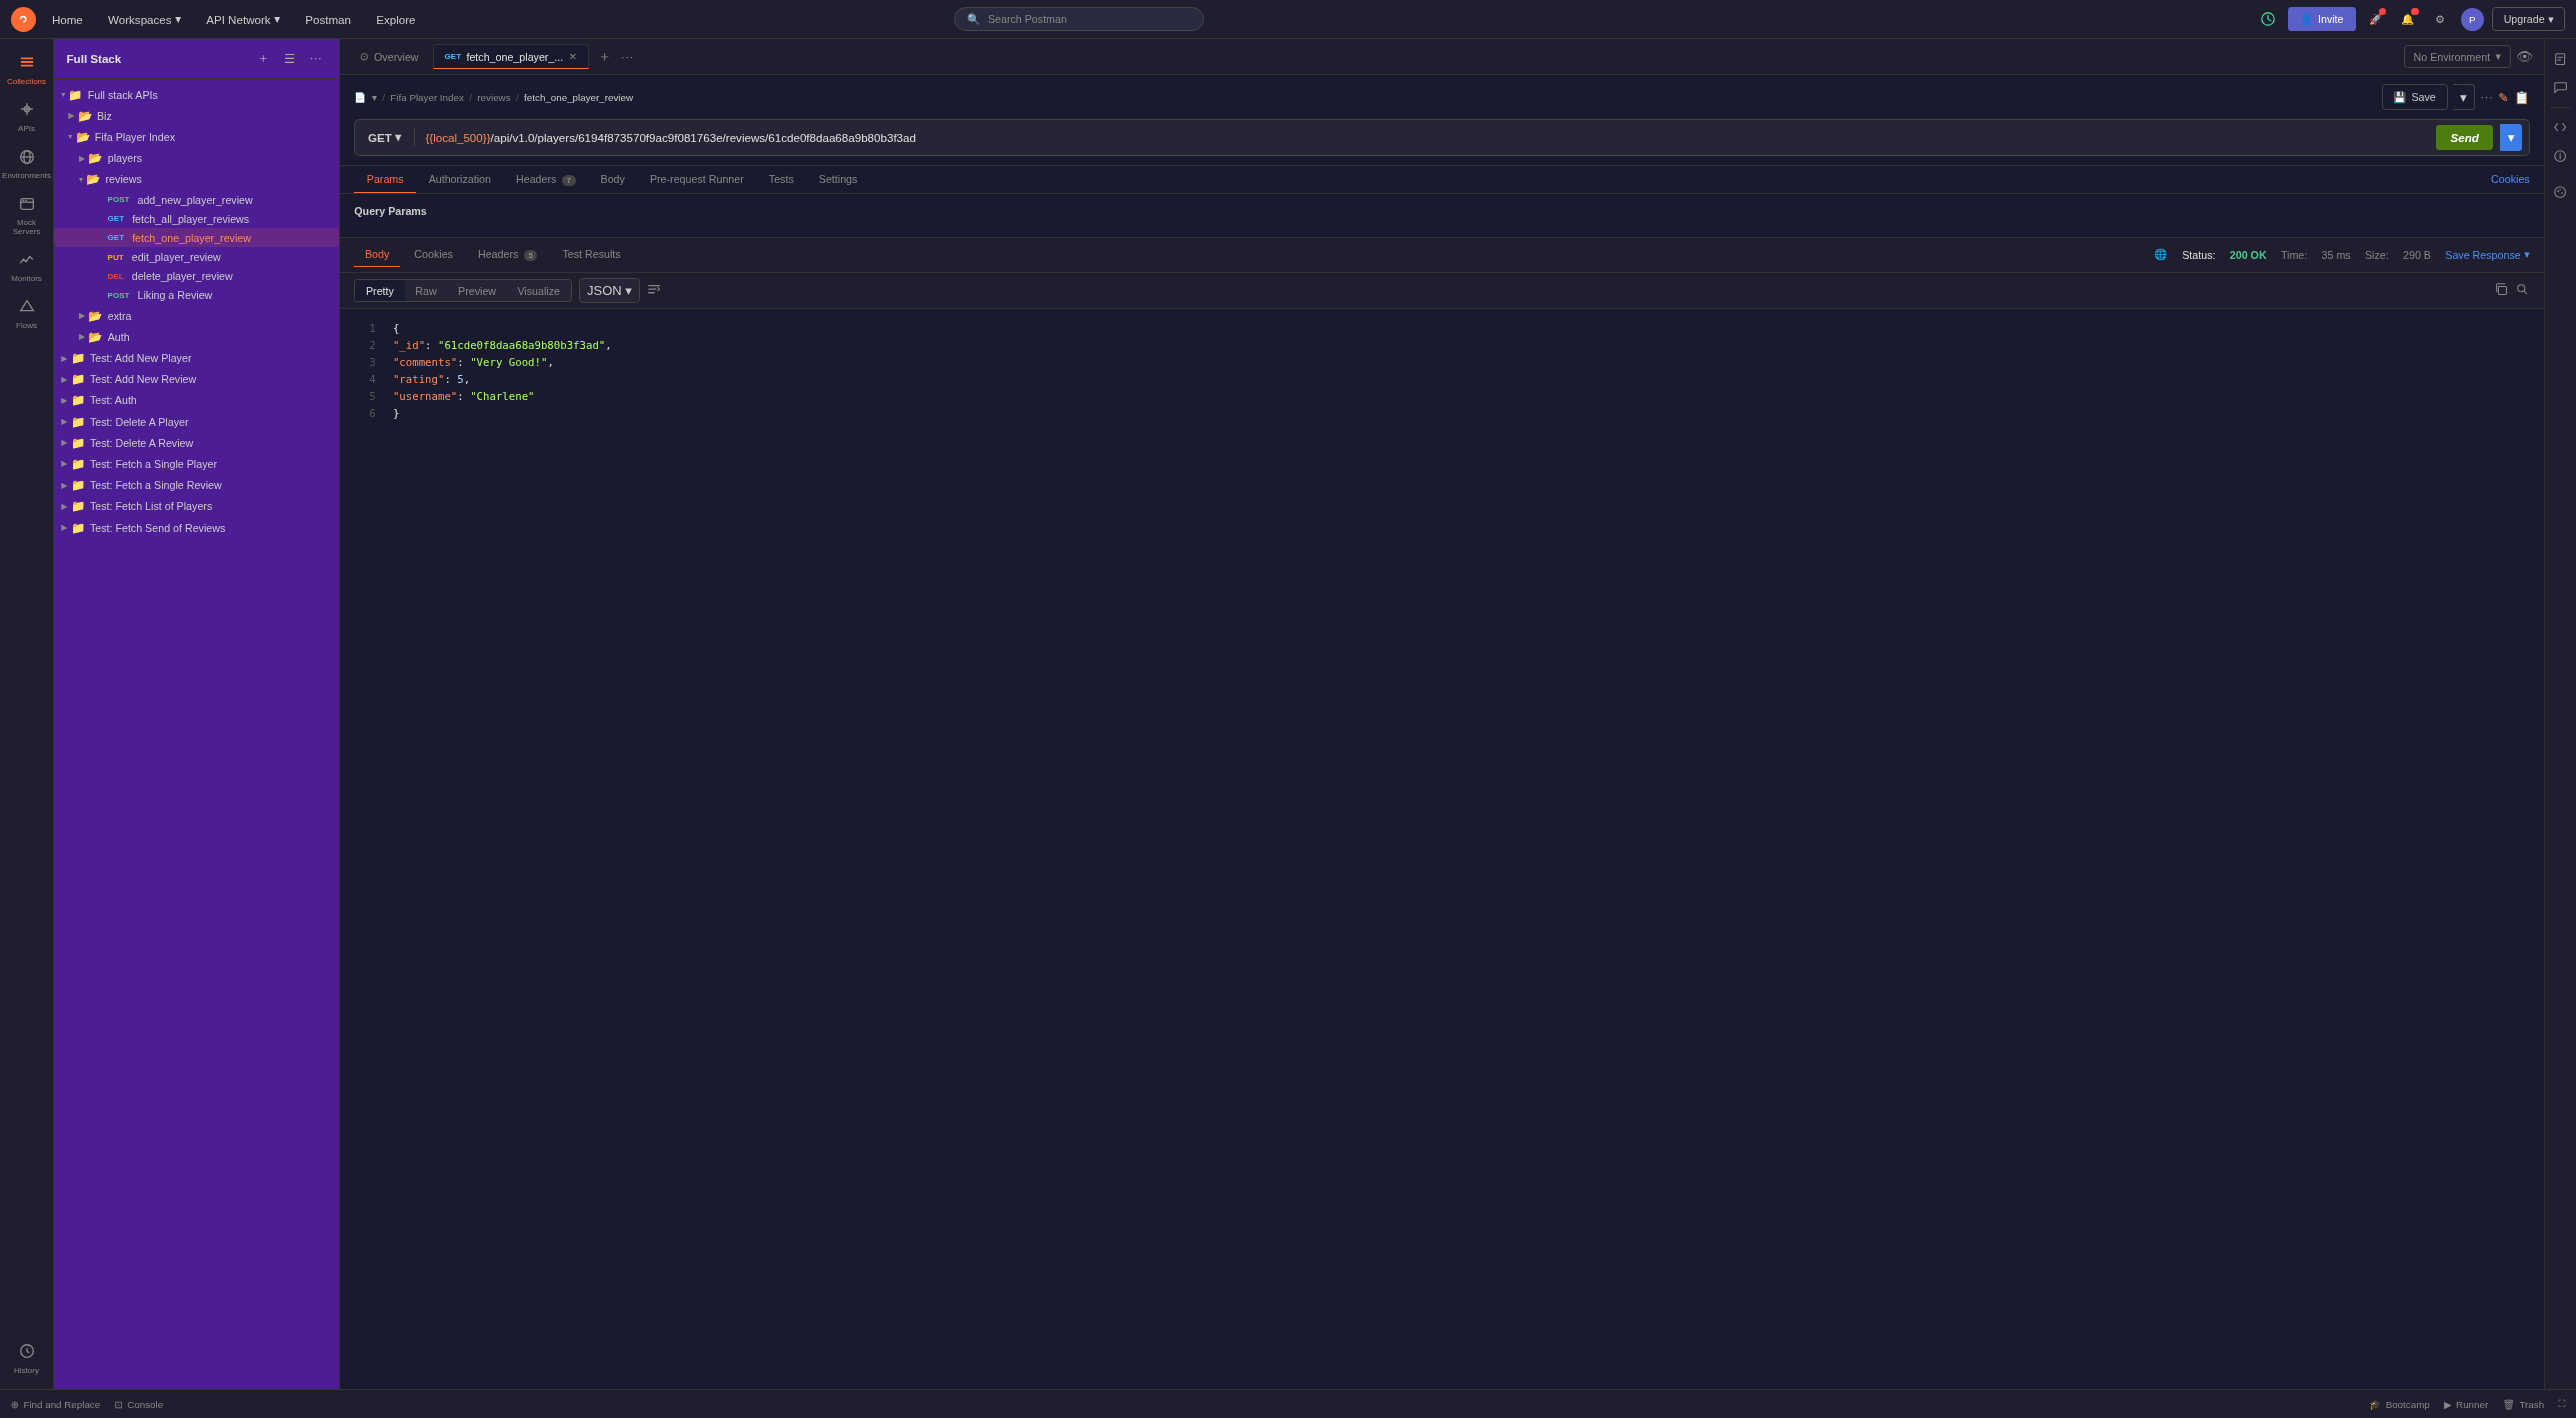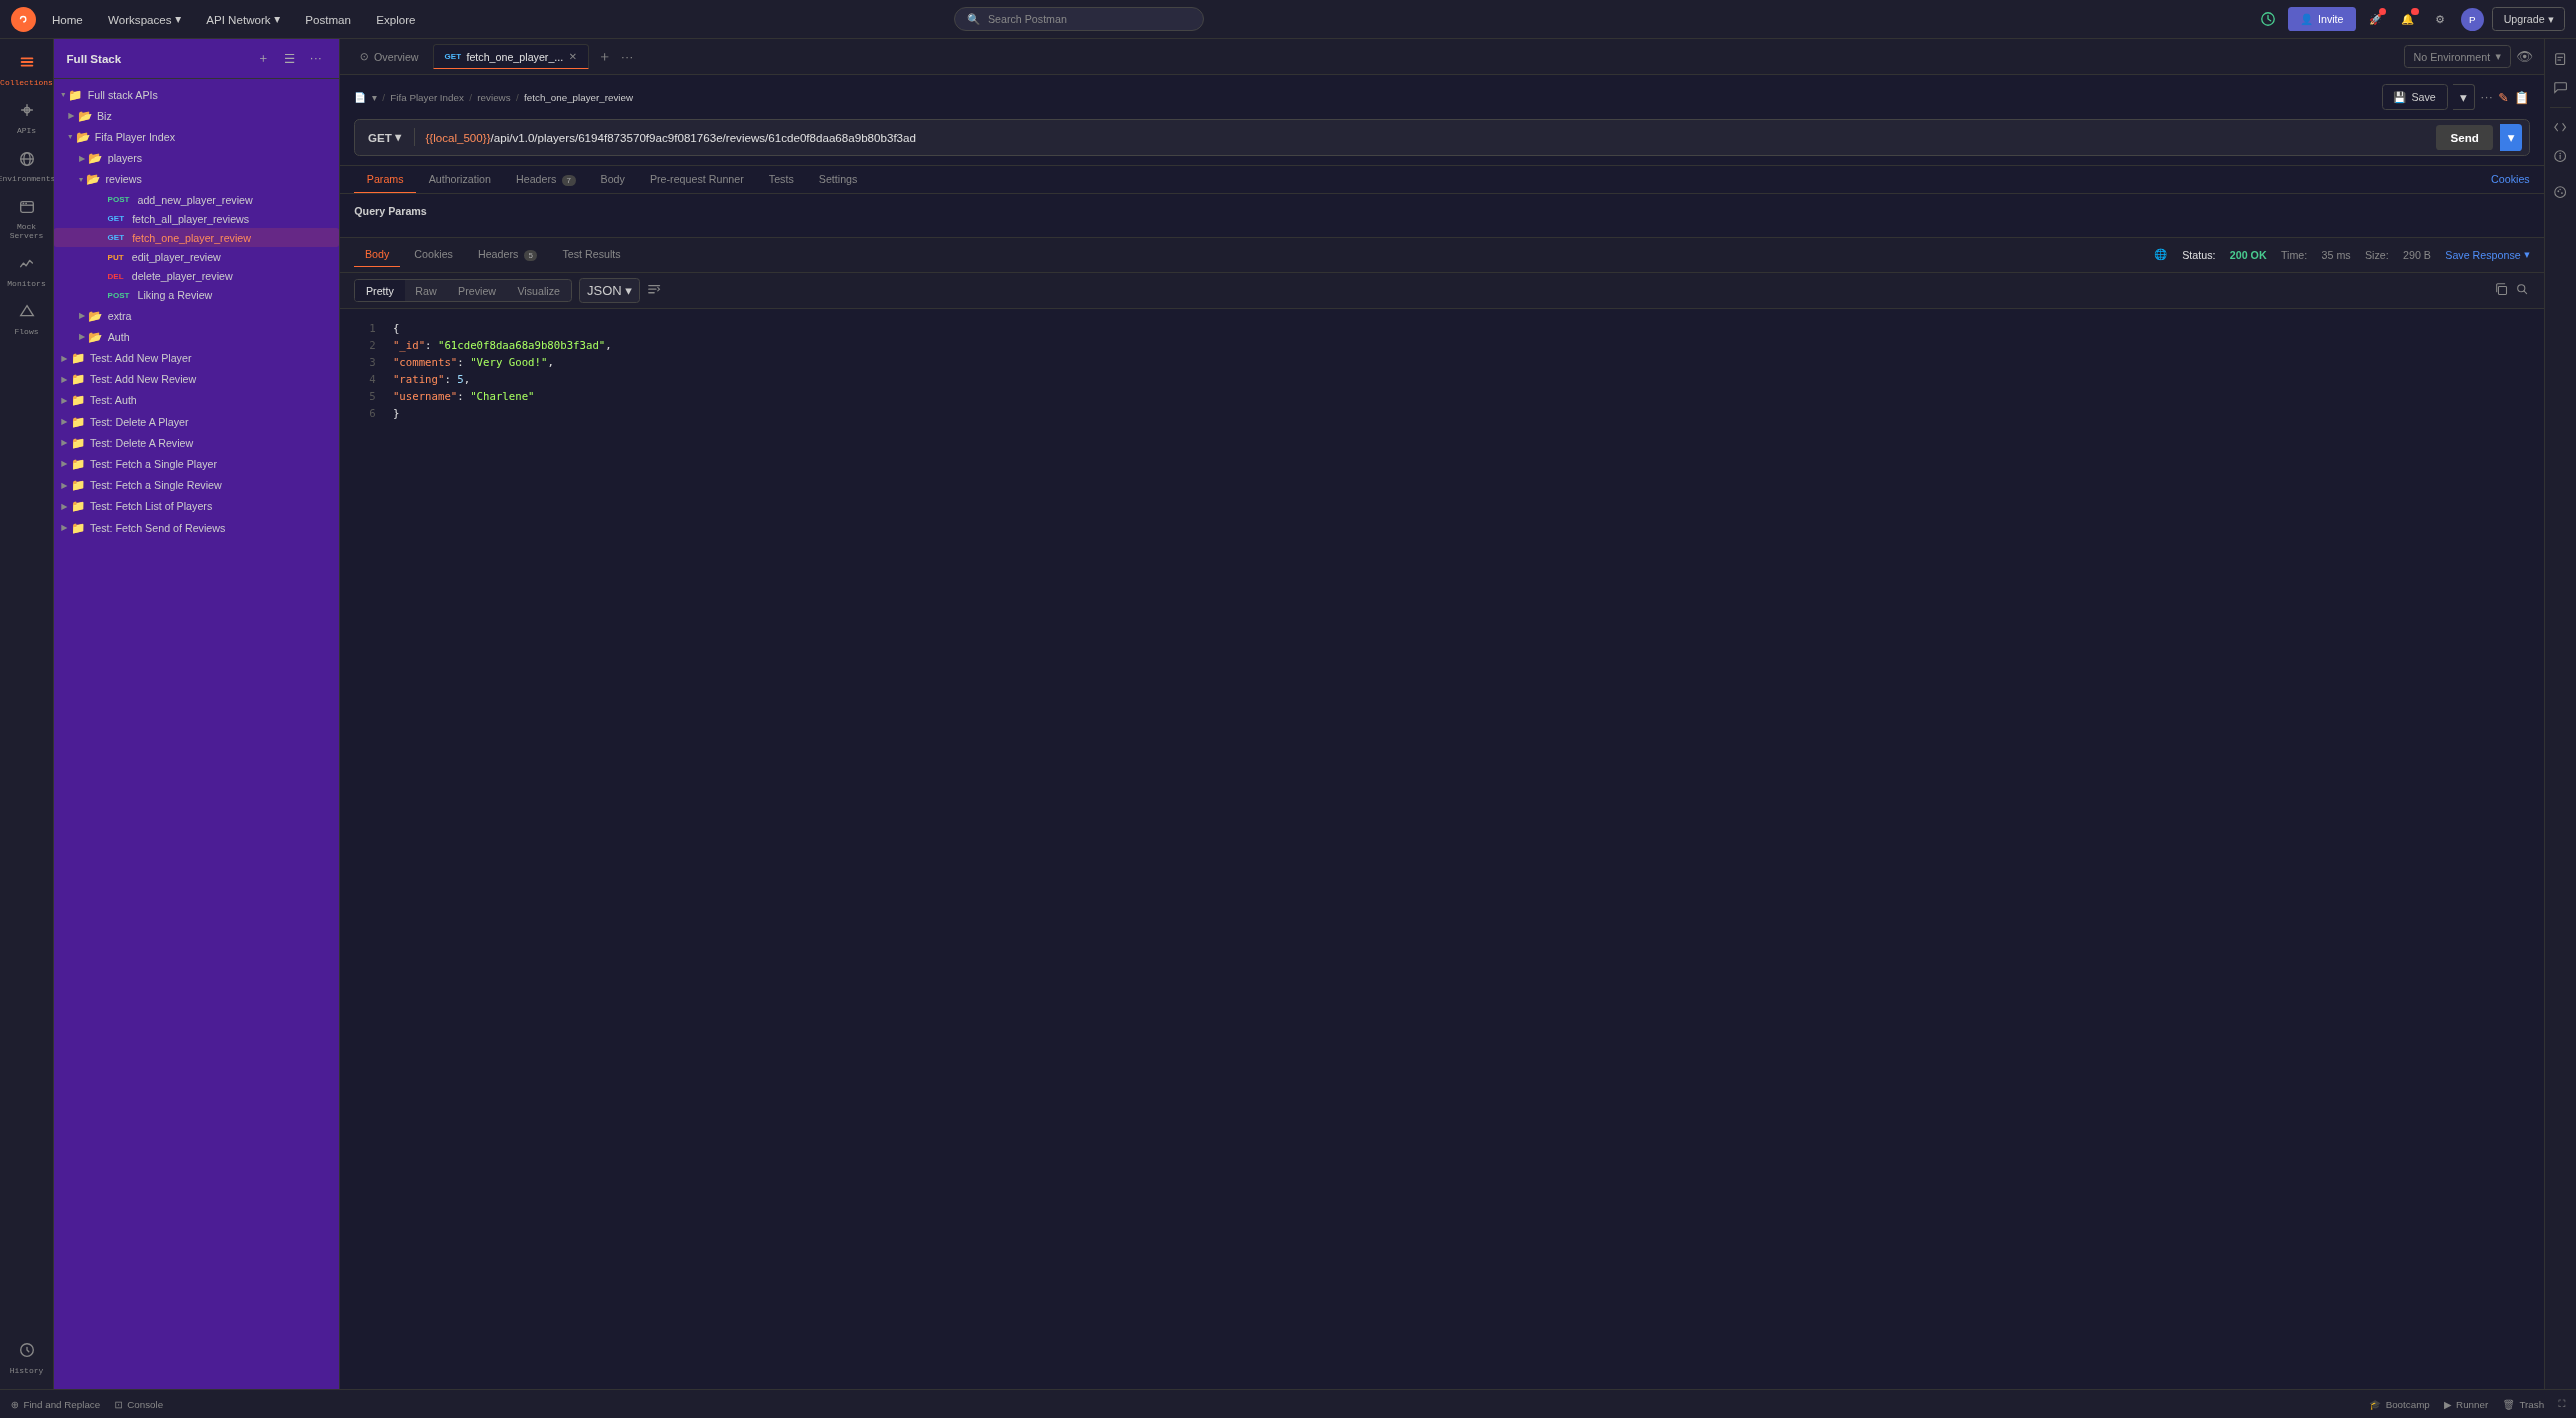--- a/index.html
+++ b/index.html
@@ -13,21 +13,21 @@
     .nav-right { display: flex; align-items: center; gap: 7.2px; margin-left: auto; }
     .invite-btn { background: #5b5fc7; color: white; border: none; border-radius: 3.6px; padding: 5.4px 12.5px; cursor: pointer; font-size: 10.7px; display: flex; align-items: center; gap: 4.5px; }
     .icon-btn { width: 25px; height: 25px; display: flex; align-items: center; justify-content: center; color: #aaa; cursor: pointer; border-radius: 3.6px; position: relative; }
     .badge { position: absolute; top: 1.8px; right: 1.8px; width: 7.2px; height: 7.2px; background: #ff4444; border-radius: 50%; }
     .upgrade-btn { background: transparent; border: 0.9px solid #555; color: #ccc; border-radius: 3.6px; padding: 4.5px 10.7px; cursor: pointer; font-size: 10.7px; display: flex; align-items: center; gap: 3.6px; }
 
     
     .main-layout { display: flex; flex: 1; overflow: hidden; }
 
     
-    .sidebar-icons { width: 54px; background: #1e1e2e; display: flex; flex-direction: column; align-items: center; padding: 7.2px 0; border-right: 0.9px solid #333; flex-shrink: 0; font-family: Liberation Mono, monospace; }
+    .sidebar-icons { width: 54px; background: #1e1e2e; display: flex; flex-direction: column; align-items: center; padding: 7.2px 0; border-right: 0.9px solid #333; flex-shrink: 0; }
     .sidebar-icon-item { display: flex; flex-direction: column; align-items: center; gap: 2.7px; padding: 7.2px 3.6px; cursor: pointer; color: #888; border-radius: 3.6px; width: 48px; font-size: 8px; text-align: center; }
     .sidebar-icon-item.active { color: #ff6b35; }
     .sidebar-icon-item .icon { font-size: 14.3px; }
 
     
     .sidebar-panel { width: 286px; background: #4c1d95; border-right: 0.9px solid #333; display: flex; flex-direction: column; flex-shrink: 0; }
     .sidebar-header { display: flex; align-items: center; justify-content: space-between; padding: 9px 12.5px; border-bottom: 0.9px solid #333; }
     .sidebar-title { font-weight: 600; color: #e0e0e0; font-size: 11.6px; }
     .sidebar-header-actions { display: flex; gap: 5.4px; }
     .sidebar-header-btn { background: none; border: none; color: #aaa; cursor: pointer; font-size: 12.5px; padding: 1.8px 4.5px; border-radius: 2.7px; }
@@ -75,21 +75,21 @@
     .save-btn { background: none; border: 0.9px solid #444; color: #ccc; border-radius: 3.6px; padding: 4.5px 10.7px; cursor: pointer; font-size: 10.7px; display: flex; align-items: center; gap: 4.5px; }
     .save-split { background: none; border: 0.9px solid #444; border-left: none; color: #ccc; border-radius: 0 3.6px 3.6px 0; padding: 4.5px 7.2px; cursor: pointer; }
     .save-more { background: none; border: none; color: #888; cursor: pointer; font-size: 12.5px; }
 
     
     .url-bar { display: flex; align-items: center; gap: 7.2px; background: #252535; border: 0.9px solid #444; border-radius: 5.4px; padding: 3.6px 7.2px; }
     .method-select { background: none; border: none; color: #ccc; font-size: 11.6px; font-weight: 600; cursor: pointer; padding: 3.6px 5.4px; display: flex; align-items: center; gap: 3.6px; }
     .method-divider { width: 0.9px; height: 18px; background: #444; }
     .url-input { flex: 1; background: none; border: none; color: #e0e0e0; font-size: 11.6px; outline: none; padding: 3.6px; }
     .url-highlight { color: #ff8c5a; }
-    .send-btn { background: #404040; color: white; border: none; border-radius: 3.6px; padding: 6.3px 14.3px; cursor: pointer; font-size: 11.6px; font-weight: 600; display: flex; align-items: flex-start; gap: 5.4px; }
+    .send-btn { background: #4d7c0f; color: white; border: none; border-radius: 3.6px; padding: 6.3px 14.3px; cursor: pointer; font-size: 11.6px; font-weight: 600; display: flex; align-items: flex-start; gap: 5.4px; font-style: italic; }
     .send-split { background: #3a7de8; border: none; border-radius: 0 3.6px 3.6px 0; color: white; padding: 6.3px 7.2px; cursor: pointer; }
 
     
     .req-tabs { display: flex; border-bottom: 0.9px solid #333; padding: 0 14.3px; background: #1a1a2e; flex-shrink: 0; }
     .req-tab { padding: 7.2px 12.5px; color: #888; cursor: pointer; font-size: 10.7px; border-bottom: 1.8px solid transparent; }
     .req-tab.active { color: #ff6b35; border-bottom-color: #ff6b35; }
     .tab-badge { background: #444; color: #aaa; font-size: 8px; padding: 0.9px 4.5px; border-radius: 9px; margin-left: 2.7px; }
     .cookies-link { margin-left: auto; color: #4f8ef7; font-size: 10.7px; cursor: pointer; padding: 7.2px 0; }
 
     

